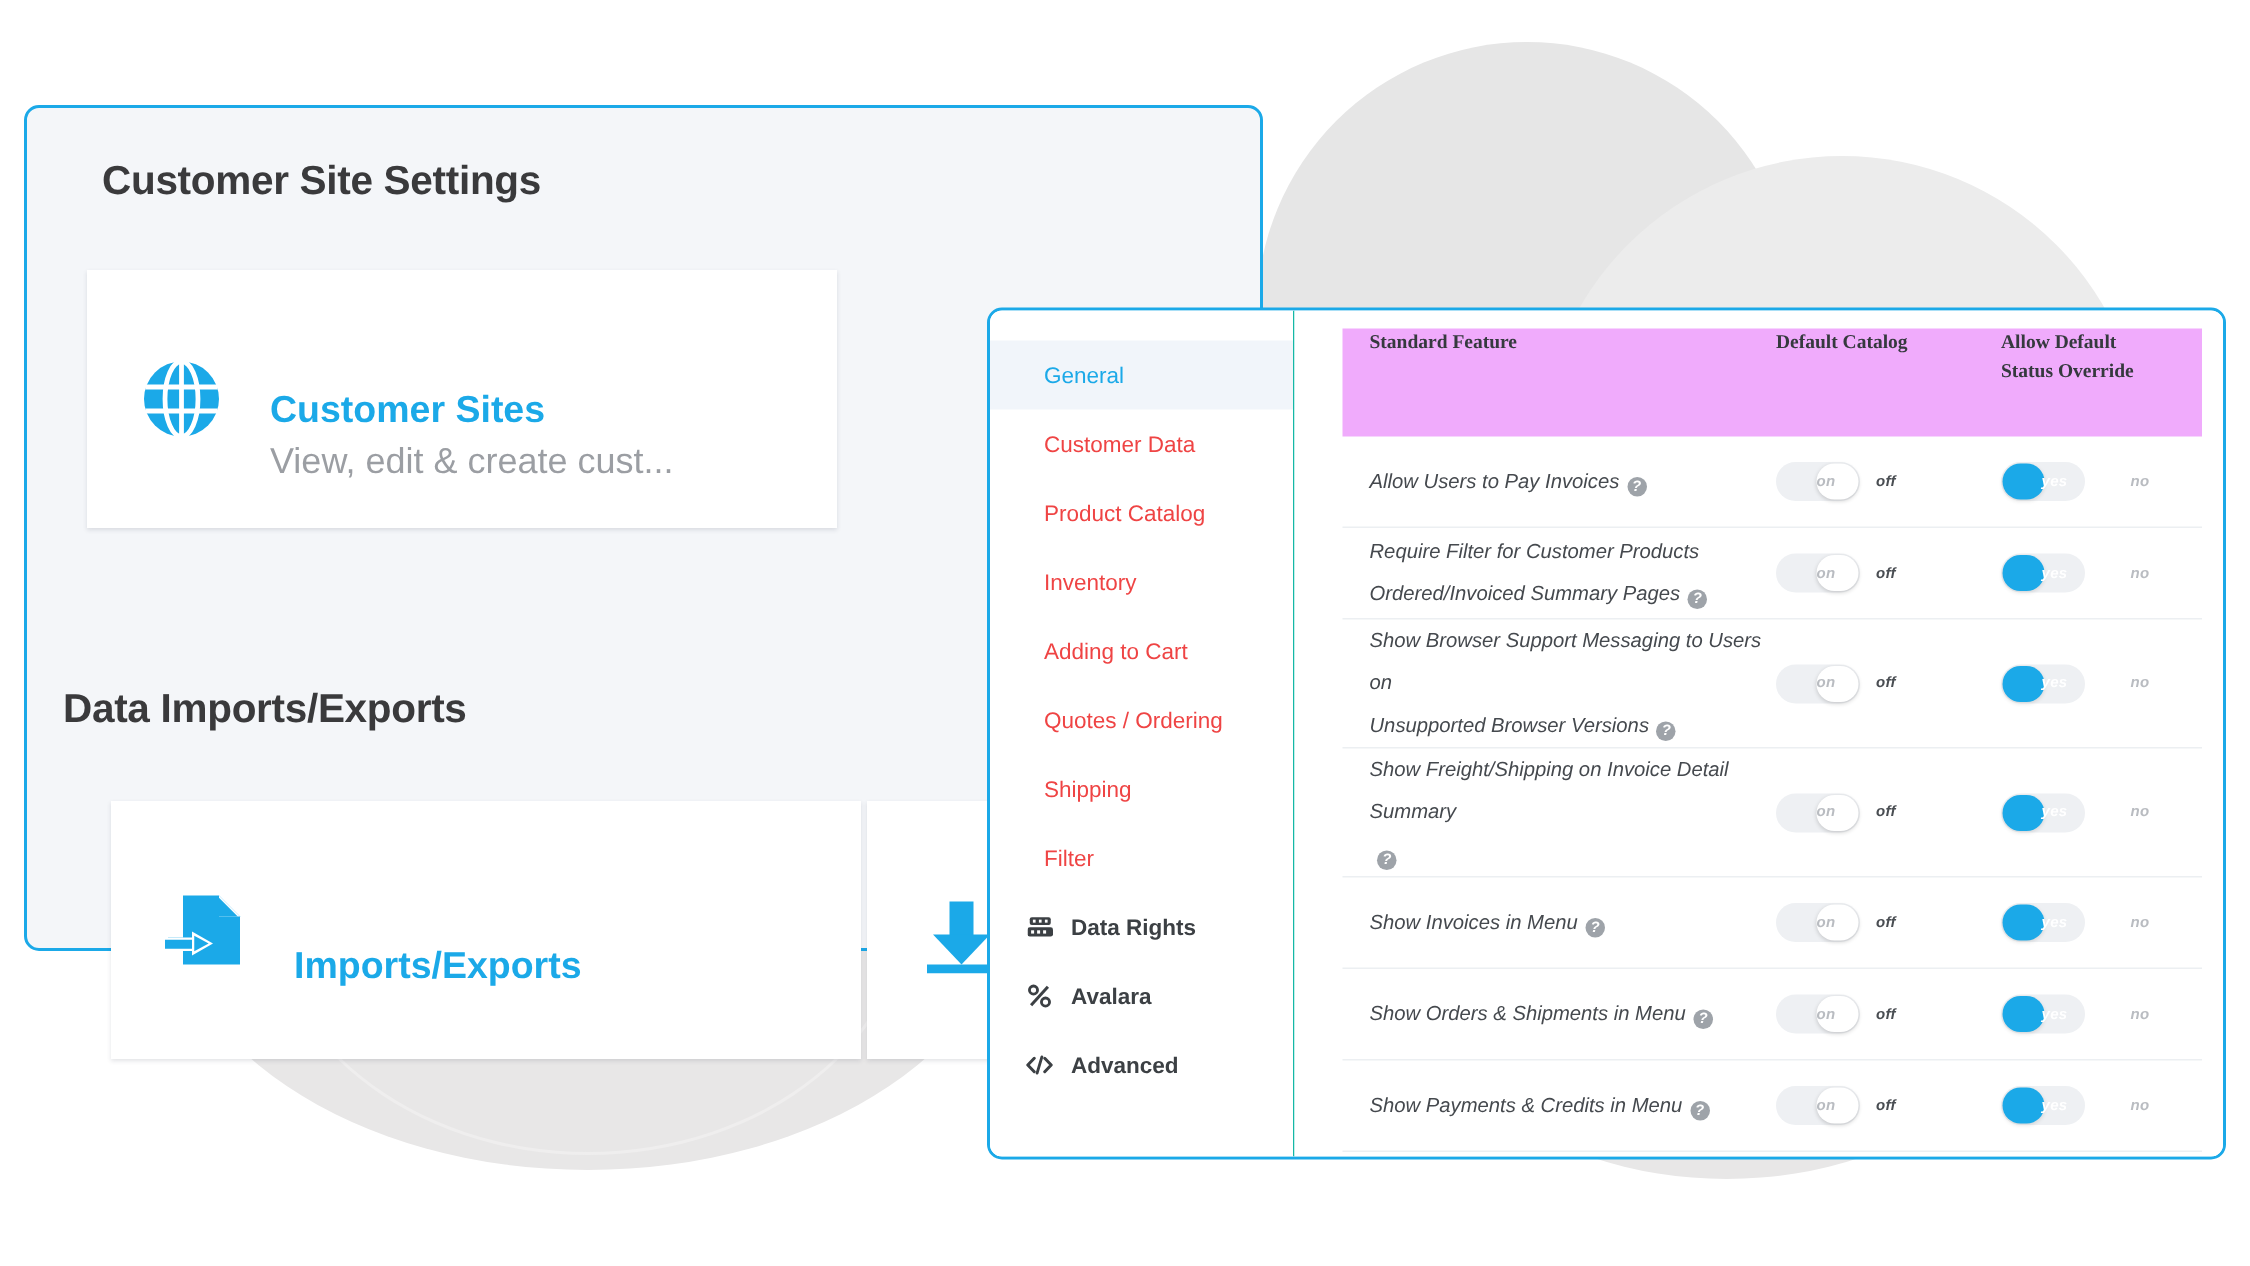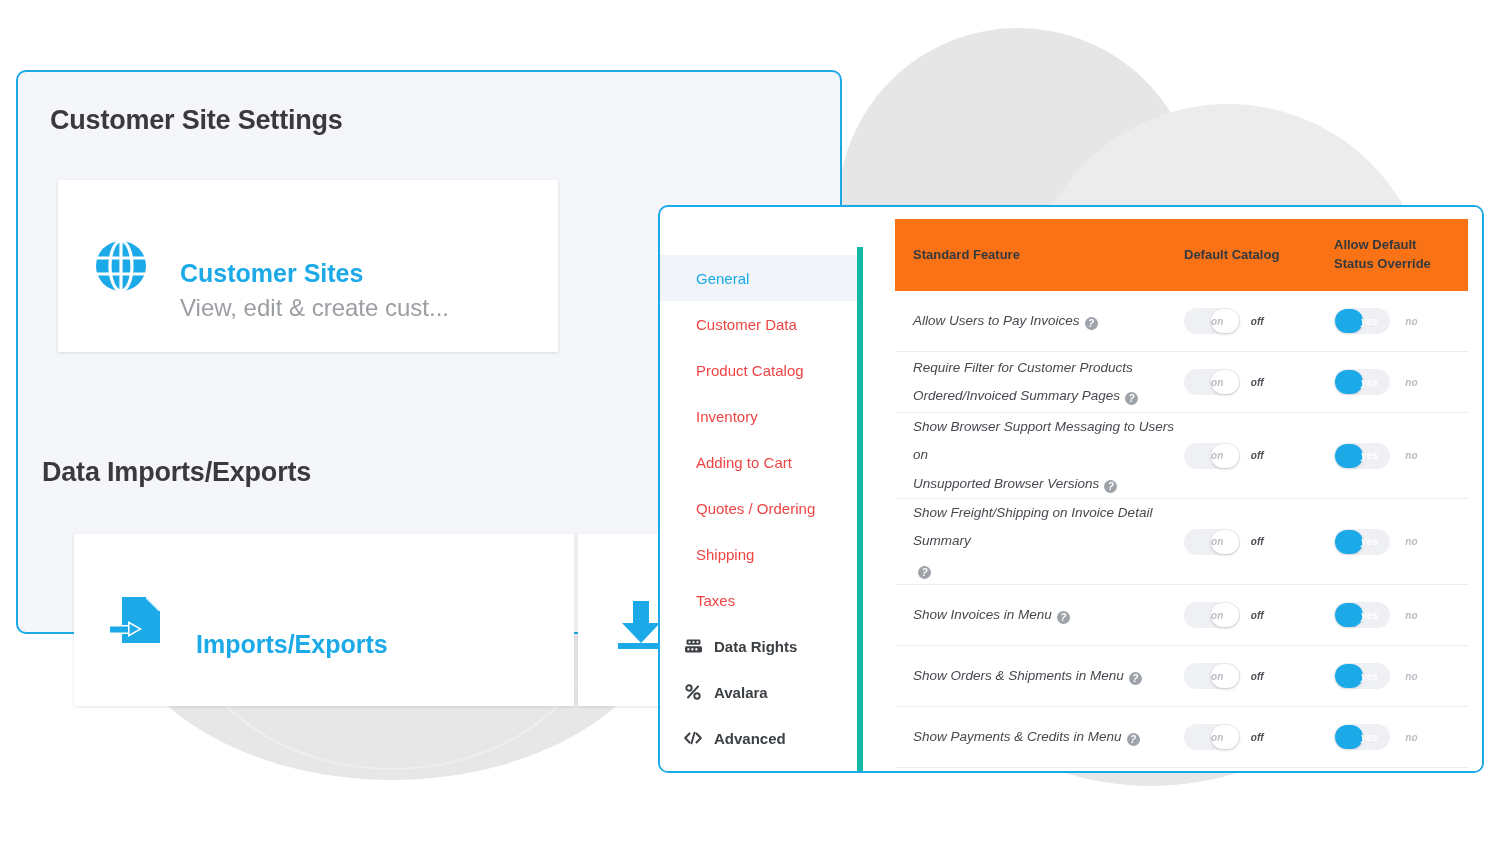--- a/index.html
+++ b/index.html
@@ -26,21 +26,21 @@
   #settings-window {
     position: absolute; left: 16px; top: 70px; width: 826px; height: 564px;
     background: #f4f6f9;
     border: 2px solid #1ba9e8;
     border-radius: 10px;
   }
   .section-title {
     font-size: 27px; font-weight: bold; color: #3a3a3c;
     letter-spacing: -0.2px;
   }
-  #customer-site-settings-title { position: absolute; left: 32px; top: 33px; text-align: center; }
+  #customer-site-settings-title { position: absolute; left: 50px; top: 33px; text-align: center; }
   #data-imports-exports-title   { position: absolute; left: 24px; top: 385px; }
 
   .tile {
     position: absolute;
     background: #ffffff;
     box-shadow: 0 1px 3px rgba(30,40,60,.13);
     display: flex; align-items: center; gap: 22px;
     padding: 0 26px;
   }
   #tile-customer-sites { left: 40px; top: 108px; width: 500px; height: 172px; }
@@ -56,38 +56,39 @@
   #feature-window {
     position: absolute; left: 658px; top: 205px; width: 826px; height: 568px;
     background: #ffffff;
     border: 2px solid #1ba9e8;
     border-radius: 10px;
     display: flex;
     overflow: hidden;
   }
   #settings-nav {
     width: 203px; flex: 0 0 203px; background: #ffffff;
-    padding-top: 8px; border-right: 6px solid #14b8a6; margin-top: 40px;
+    padding-top: 20px; border-right: 1px solid #14b8a6;
   }
   .nav-item {
     display: flex; align-items: center; gap: 11px;
     height: 46px; padding: 0 14px 0 36px;
     font-size: 15px; color: #ef4444; white-space: nowrap;
   }
   .nav-item.active { background: #f1f5fa; color: #1ba9e8; }
   .nav-item.with-icon { padding-left: 23px; font-weight: bold; color: #3c4044; }
   .nav-icon { width: 20px; height: 18px; display: flex; align-items: center; justify-content: center; flex: 0 0 20px; }
 
   
   #feature-table { flex: 1 1 auto; background: #ffffff; overflow: hidden; }
   .ft-head {
-    display: flex; align-items: center;
-    height: 72px; background: #f97316;
+    display: flex; align-items: flex-start;
+    height: 72px; background: #f0abfc;
     margin: 12px 14px 0 32px;
     padding: 0 14px 0 18px;
+    font-family: Liberation Serif, serif;
   }
   .ft-head .th {
     font-size: 13px; font-weight: bold; color: #35393e; line-height: 1.45;
   }
   .col-feature { flex: 1 1 auto; }
   .col-status  { flex: 0 0 150px; }
   .col-override{ flex: 0 0 120px; }
 
   .ft-row {
     display: flex; align-items: center;
@@ -120,21 +121,21 @@
   .toggle .knob {
     position: absolute; top: 1px; width: 28px; height: 24px; border-radius: 12px;
     z-index: 1;
   }
   .toggle.off .knob { right: 1px; background: #ffffff; box-shadow: 0 1px 3px rgba(0,0,0,.18); }
   .toggle.off .lbl-on  { color: #b9bcc1; }
   .toggle.off .lbl-off { color: #4a4e53; }
 
   .toggle.yes .knob { left: 1px; background: #1ba9e8; box-shadow: 0 1px 3px rgba(0,0,0,.12); }
   .toggle.yes .lbl-yes { color: #ffffff; }
-  .toggle.yes .lbl-no  { color: #b9bcc1; }
+  .toggle.yes .lbl-no  { color: #b9bcc1; margin-left: 15px; }
 
   .cell-status   { flex: 0 0 150px; display: flex; }
   .cell-override { flex: 0 0 120px; display: flex; }
 </style>
 </head>
 <body>
 
 <div id="stage">
 
   <div class="bg-circle" id="circle-top"></div>
@@ -218,21 +219,21 @@
       <div class="nav-item">
         <span>Adding to Cart</span>
       </div>
       <div class="nav-item">
         <span>Quotes / Ordering</span>
       </div>
       <div class="nav-item">
         <span>Shipping</span>
       </div>
       <div class="nav-item">
-        <span>Taxes</span>
+        <span>Filter</span>
       </div>
 
       <div class="nav-item with-icon">
         <span class="nav-icon">
           <svg width="17" height="15" viewBox="0 0 17 15" aria-hidden="true">
             <rect x="1.5" y="0.5" width="14" height="5.2" rx="1.4" fill="#3c4044"></rect>
             <rect x="0" y="7.2" width="17" height="6.2" rx="1.6" fill="#3c4044"></rect>
             <rect x="3.6" y="2.1" width="1.8" height="2" fill="#ffffff"></rect>
             <rect x="7.6" y="2.1" width="1.8" height="2" fill="#ffffff"></rect>
             <rect x="11.6" y="2.1" width="1.8" height="2" fill="#ffffff"></rect>

